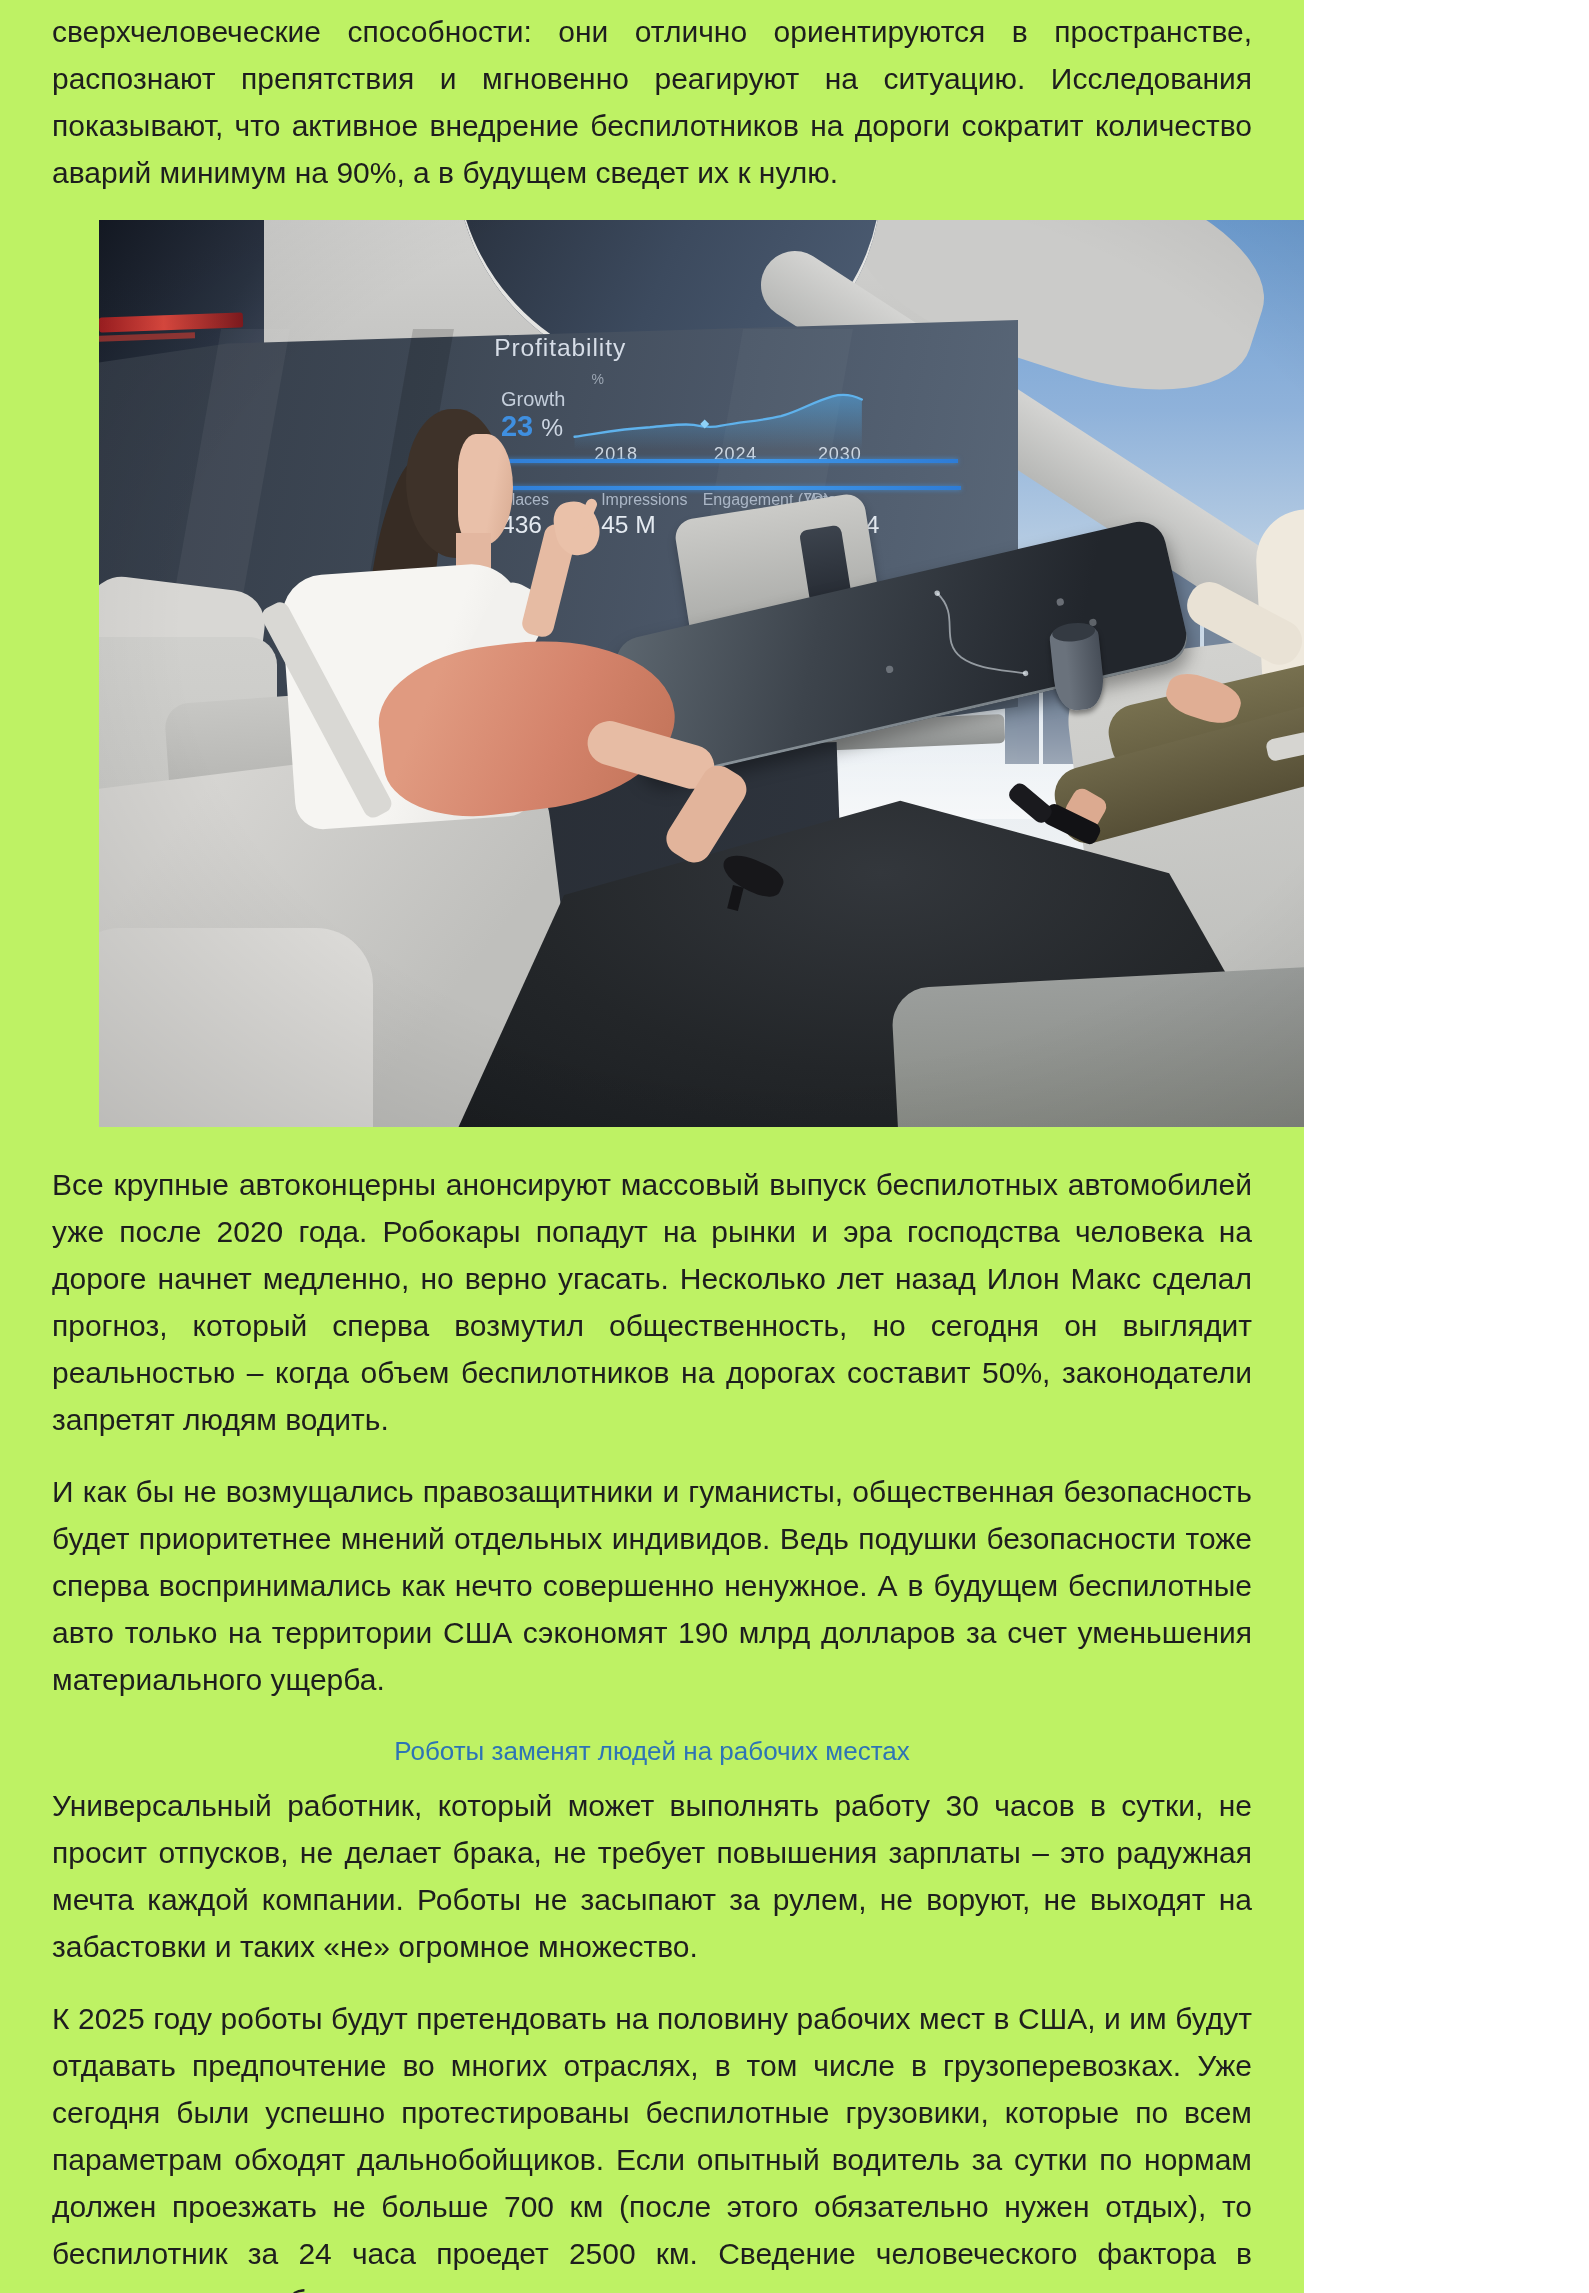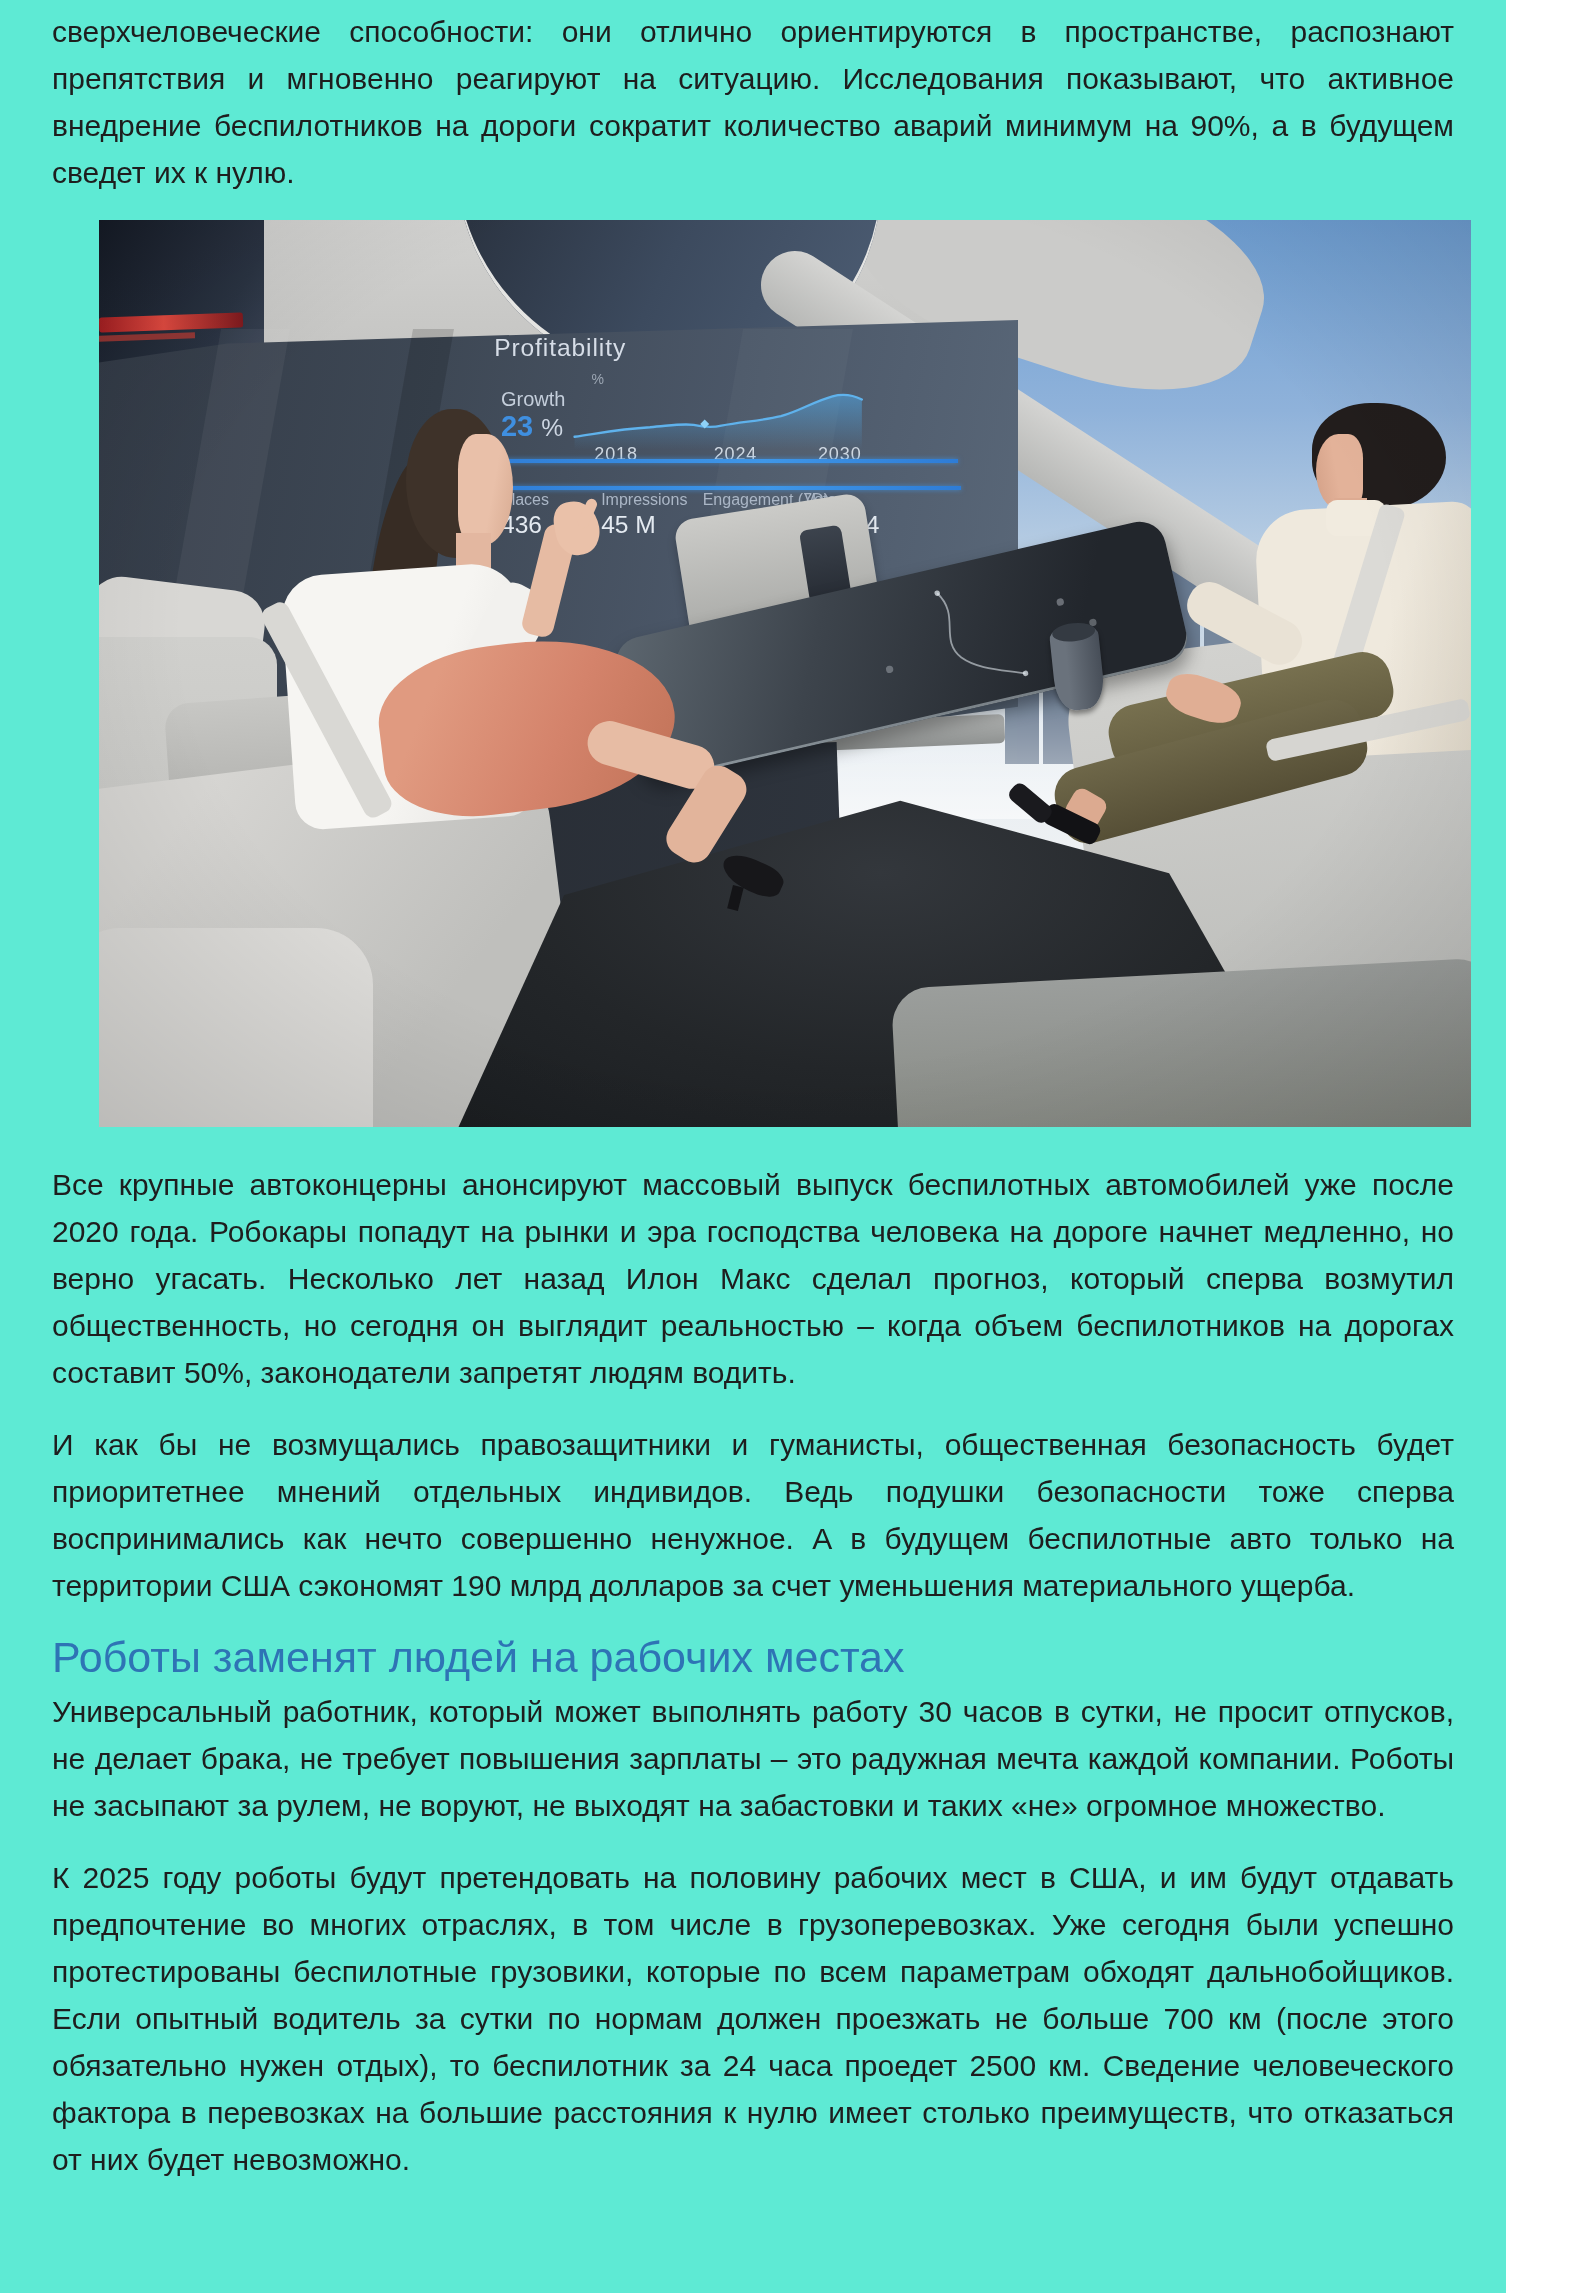--- a/index.html
+++ b/index.html
@@ -1,38 +1,38 @@
 <!DOCTYPE html>
 <html lang="ru" style="font-size:15px"><head>
 <meta charset="utf-8">
 <style>
   html,body{margin:0;padding:0;background:#ffffff;}
   .page{
     position:relative;
-    width:1506px;height:2293px;
+    width:1304px;height:2293px;
     box-sizing:border-box;
     padding:7.6px 52px 0 52px;
     overflow:hidden;
-    background:#5eead4;
+    background:#bef264;
     font-family:"Liberation Sans","DejaVu Sans",sans-serif;
     color:#1e1e1e;
   }
   p.body-text{
     margin:0 0 24.6px 0;
     font-size:30px;
     line-height:47px;
     text-align:justify;
   }
   h2.doc-heading{
     margin:0 0 5.7px 0;
-    font-size:43px;
+    font-size:26px;
     line-height:49px;
     font-weight:400;
     color:#2E74B5;
-    text-align:left;
+    text-align:center;
   }
   figure.photo{
     position:relative;
     margin:0 0 34px 47px;
     width:1372px;height:907px;
     overflow:hidden;
     background:linear-gradient(105deg,#434c58 0%,#4a5462 55%,#5a6673 100%);
   }
   .abs{position:absolute;}
   

